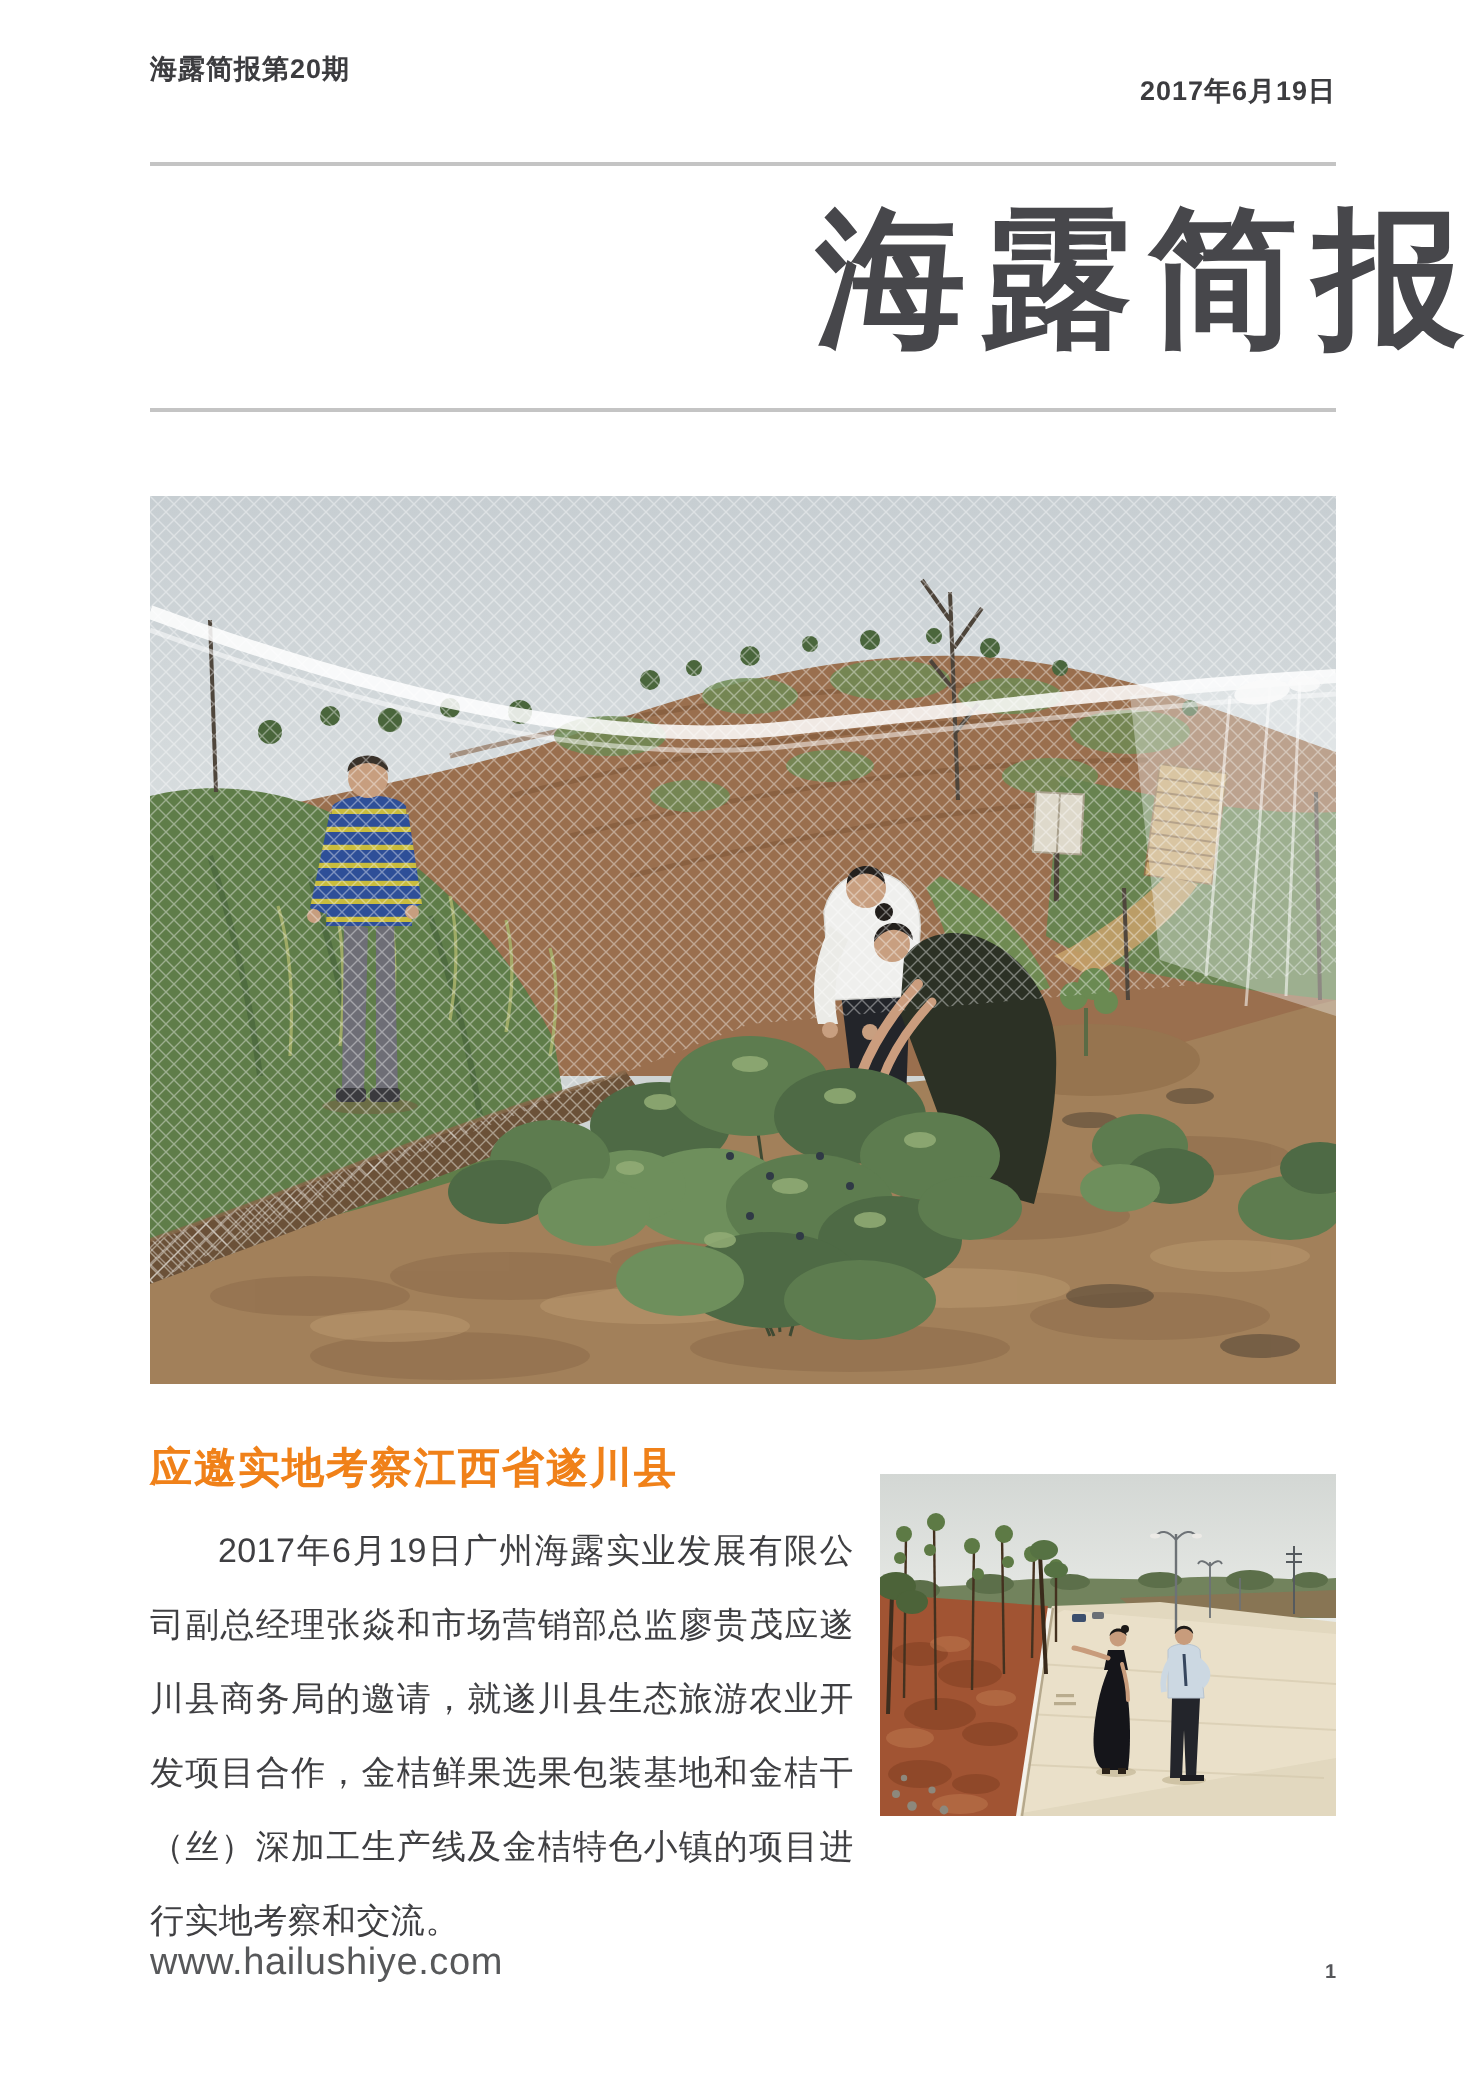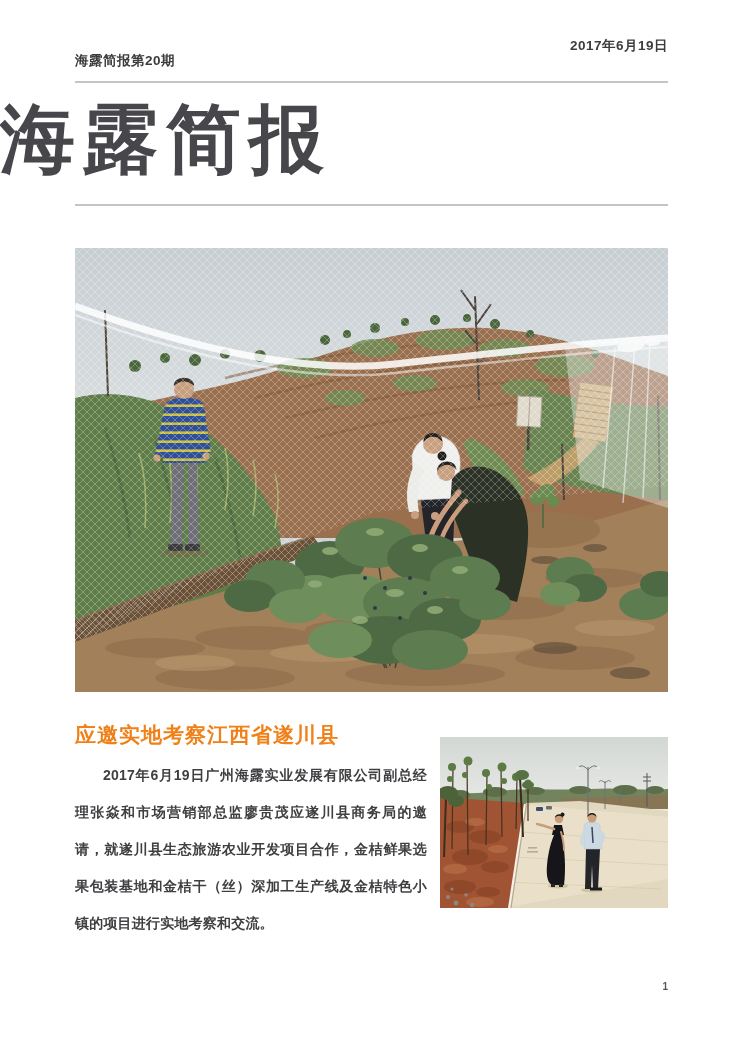--- a/index.html
+++ b/index.html
@@ -4,49 +4,49 @@
 <style>
   html,body{margin:0;padding:0;background:#ffffff;}
   .page{
     position:relative;width:740px;height:1047px;background:#ffffff;overflow:hidden;
     font-family:"Liberation Sans","DejaVu Sans",sans-serif;
   }
   .abs{position:absolute;}
   .hdr-text{font-size:13.5px;font-weight:600;color:#3c3c3f;letter-spacing:.5px;}
   .rule{position:absolute;left:75px;right:72px;height:2px;background:#c4c4c4;}
   .masthead{
-    position:absolute;left:0;right:0;top:97px;text-align:left;
+    position:absolute;left:0;right:0;top:97px;text-align:right;
     font-size:75px;line-height:84px;font-weight:bold;color:#47474b;letter-spacing:8px;
   }
   .photo{position:absolute;overflow:hidden;background:#cfd4d4;}
   .photo svg{display:block;width:100%;height:100%;}
   .article-heading{
     position:absolute;left:75px;top:722px;
     font-size:21px;line-height:26px;font-weight:bold;letter-spacing:1px;
   }
   .article-para{
     position:absolute;left:75px;top:757px;width:352px;
-    font-size:14px;line-height:37px;font-weight:700;color:#3f3f42;
+    font-size:17px;line-height:37px;font-weight:400;color:#3f3f42;
     text-align:justify;text-indent:2em;letter-spacing:.2px;
   }
   .footer-site{
     position:absolute;left:75px;top:971px;
     font-size:19px;font-weight:500;color:#57585a;letter-spacing:.3px;
   }
   .footer-page{
     position:absolute;right:72px;top:981px;
     font-size:10px;font-weight:bold;color:#55565a;
   }
 </style>
 </head>
 <body>
 
 <div class="page">
 
-  <div class="abs hdr-text" style="left:75px;top:52px;">海露简报第20期</div>
+  <div class="abs hdr-text" style="left:75px;top:26px;">海露简报第20期</div>
   <div class="abs hdr-text" style="right:72px;top:37px;">2017年6月19日</div>
   <div class="rule" style="top:81px;"></div>
 
   <div class="masthead" style="color: rgb(71, 71, 75);">海露简报</div>
   <div class="rule" style="top:204px;"></div>
 
   <figure class="photo" style="left:75px;top:248px;width:593px;height:444px;margin:0;" aria-label="考察人员在防鸟网覆盖的山地蓝莓果园查看果树">
     <svg viewBox="0 0 593 444" preserveAspectRatio="none">
       <defs>
         <linearGradient id="sky1" x1="0" y1="0" x2="0" y2="1">
@@ -420,15 +420,16 @@
         <path d="M160,92 C166,96 167,102 162,107 L158,104 C161,101 160,97 157,94 Z" fill="#ccd8e2"></path>
         <path d="M146,92 C142,98 141,104 142,109" stroke="#ccd8e2" stroke-width="3" fill="none"></path>
         <circle cx="152" cy="81" r="4.5" fill="#c89c7c"></circle>
         <path d="M147.4,80 C147.8,74.5 156.2,74.5 156.6,80 C154,76.5 150,76.5 147.4,80 Z" fill="#1f1b18"></path>
         <rect x="150" y="150.5" width="6" height="3" fill="#1c1c20"></rect>
         <rect x="156" y="150.5" width="6" height="3" fill="#1c1c20"></rect>
       </g>
     </svg>
   </figure>
 
+  <div class="footer-site">www.hailushiye.com</div>
   <div class="footer-page">1</div>
 
 </div>
 
 </body></html>

